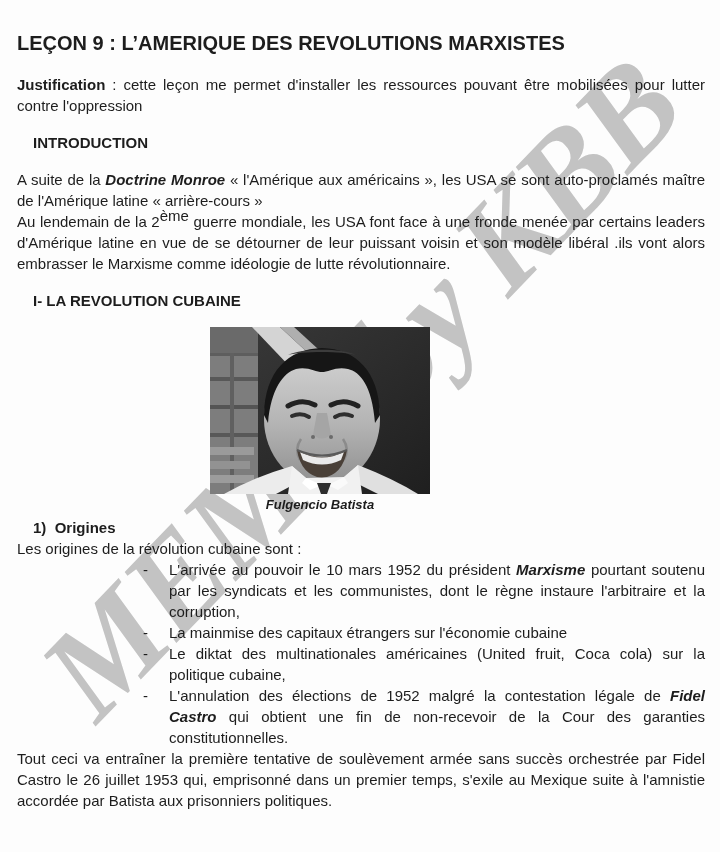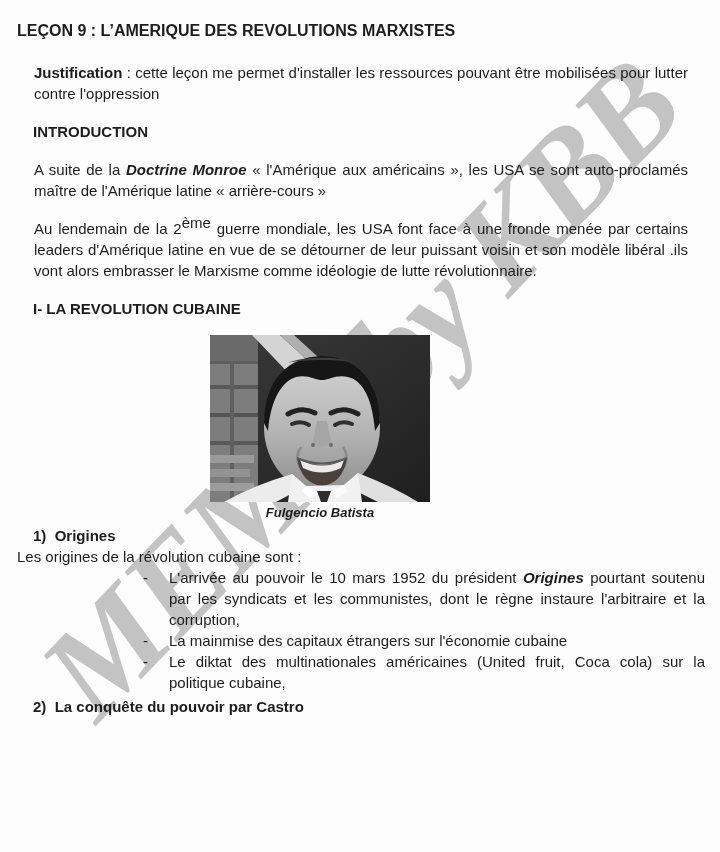--- a/index.html
+++ b/index.html
@@ -22,22 +22,22 @@
     font-weight:bold;
     font-size:132px;
     letter-spacing:-2px;
     color:#bdbdbd;
     opacity:.9;
     white-space:nowrap;
     z-index:0;
     pointer-events:none;
   }
   .content{position:relative;z-index:1;padding:20px 15px 0 17px;}
-  .title{font-size:16px;font-weight:bold;line-height:22px;margin:0 0 20px 0;white-space:pre-wrap;}
-  .para{margin:17px;text-align:justify;}
+  .title{font-size:20px;font-weight:bold;line-height:22px;margin:12px 0 20px 0;white-space:pre-wrap;}
+  .para{margin:0;text-align:justify;}
   .b{font-weight:bold;}
   .i{font-style:italic;}
   sup{font-size:15px;line-height:0;}
   .gap{margin-top:20px;}
   .h2{font-weight:bold;margin:16px;}
   .photo-wrap{margin:7px 0 0 193px;width:220px;}
   .photo{display:block;width:220px;height:167px;}
   .caption{
     width:220px;margin:1px 0 0 193px;
     text-align:center;font-size:13px;line-height:19px;
@@ -139,22 +139,23 @@
         <polygon points="134,150 118,158 128,163 138,156" fill="#fafafa"></polygon>
         <polygon points="107,156 121,156 117,167 111,167" fill="#2d2d2d"></polygon>
       </svg>
     </div>
     <div class="caption">Fulgencio Batista</div>
 
     <div class="h3">1)  Origines</div>
     <div class="indent1">Les origines de la révolution cubaine sont :</div>
 
     <ul class="bullets">
-        <li><span>L'arrivée au pouvoir le 10 mars 1952 du président </span><span class="b i">Origines</span><span> pourtant soutenu par les syndicats et les communistes, dont le règne instaure l'arbitraire et la corruption,</span></li>
+        <li><span>L'arrivée au pouvoir le 10 mars 1952 du président </span><span class="b i">Marxisme</span><span> pourtant soutenu par les syndicats et les communistes, dont le règne instaure l'arbitraire et la corruption,</span></li>
         <li><span>La mainmise des capitaux étrangers sur l'économie cubaine</span></li>
         <li><span>Le diktat des multinationales américaines (United fruit, Coca cola)  sur la politique cubaine,</span></li>
+        <li><span>L'annulation des élections de 1952 malgré la contestation légale de </span><span class="b i">Fidel Castro</span><span> qui obtient une fin de non-recevoir de la Cour des garanties constitutionnelles.</span></li>
       </ul>
 
+    <p class="para">Tout ceci va entraîner la première tentative de soulèvement armée sans succès  orchestrée par Fidel Castro le 26 juillet 1953  qui, emprisonné dans un premier temps, s'exile au Mexique suite à l'amnistie accordée par Batista aux prisonniers politiques.</p>
 
-    <div class="h3">2)  La conquête du pouvoir par Castro</div>
 
   </div>
 </div>
 
 </body></html>

